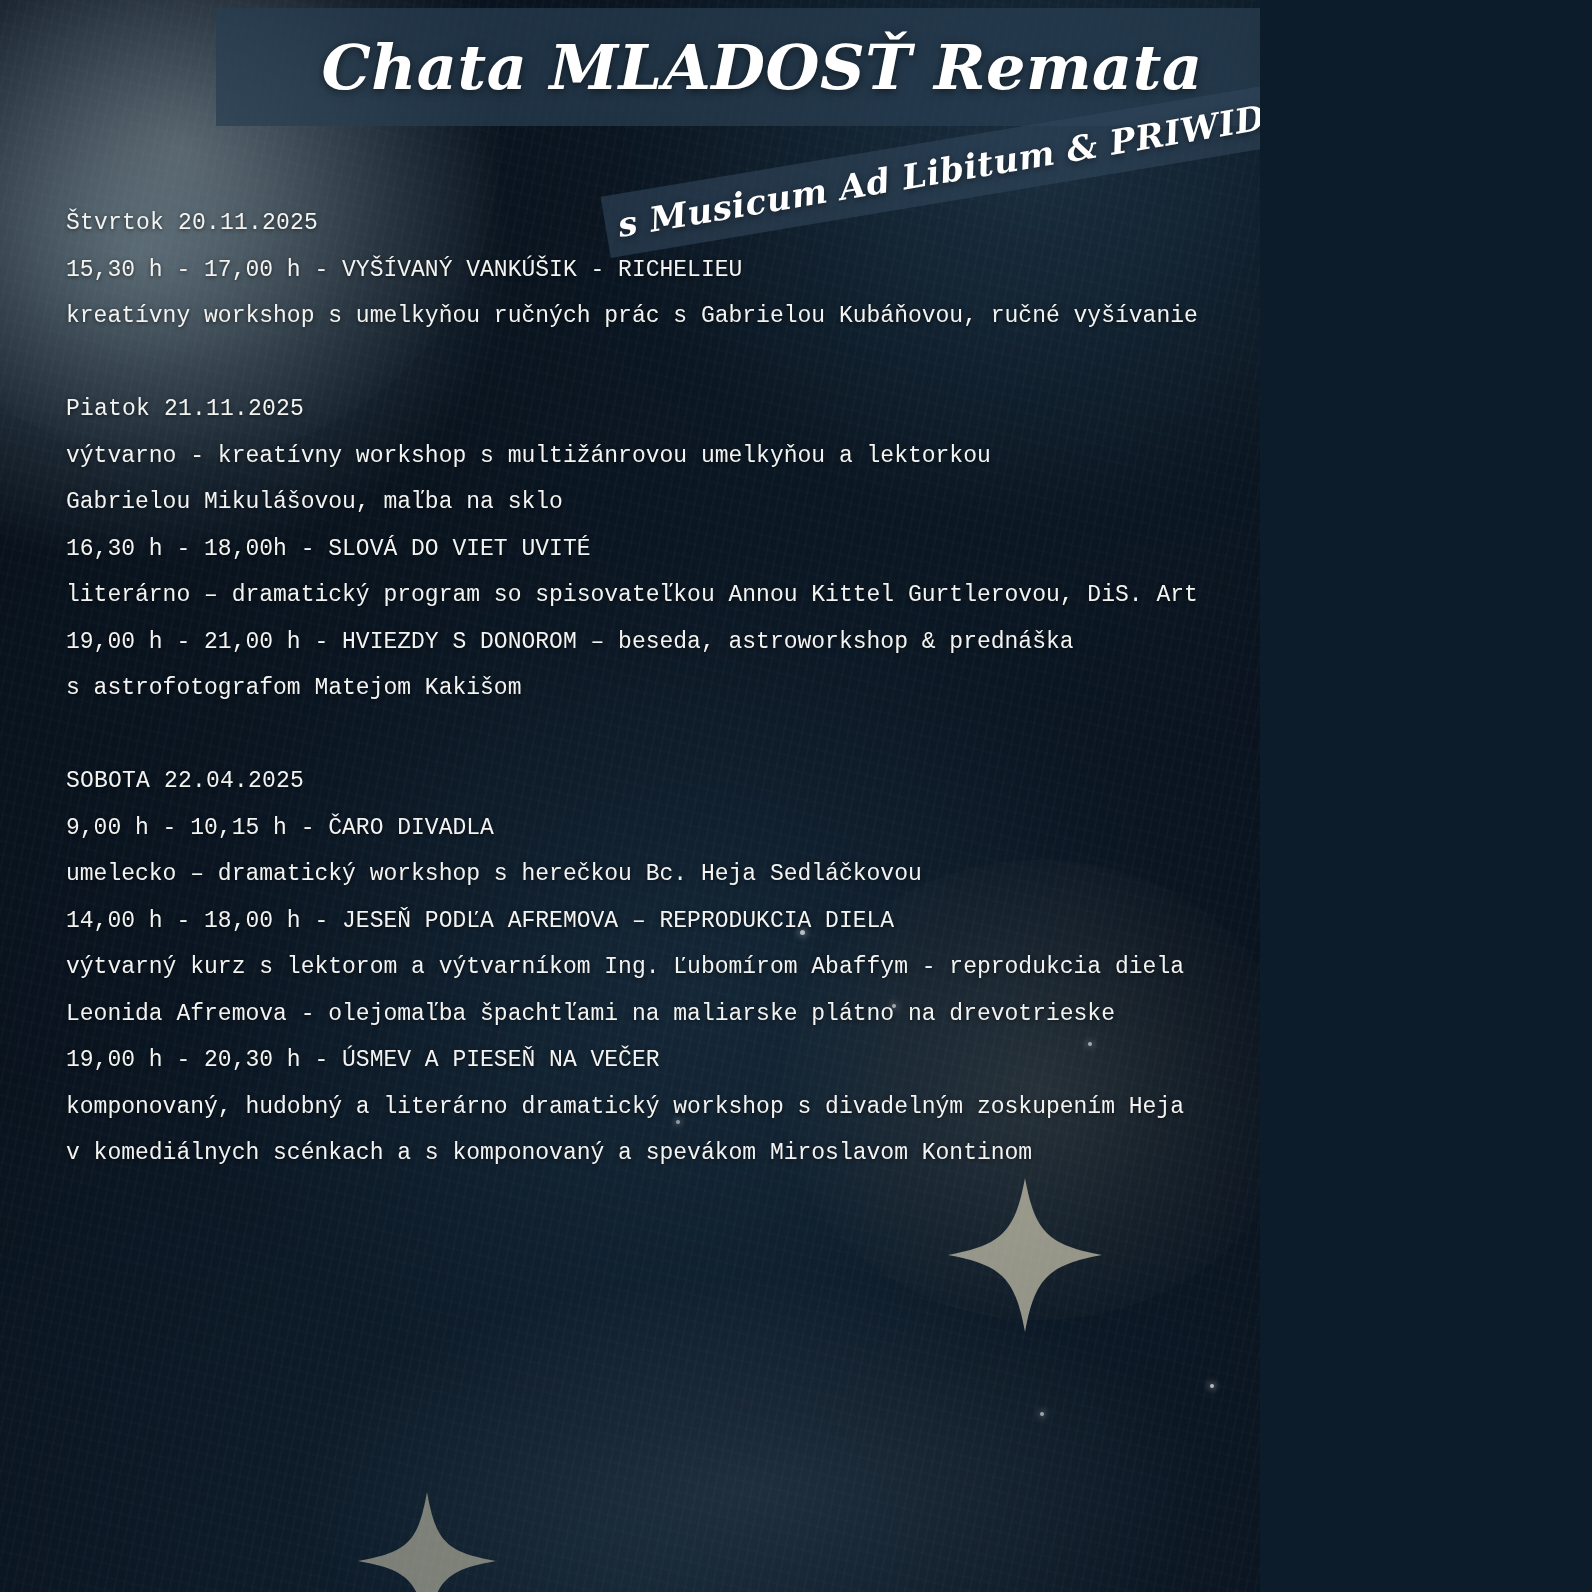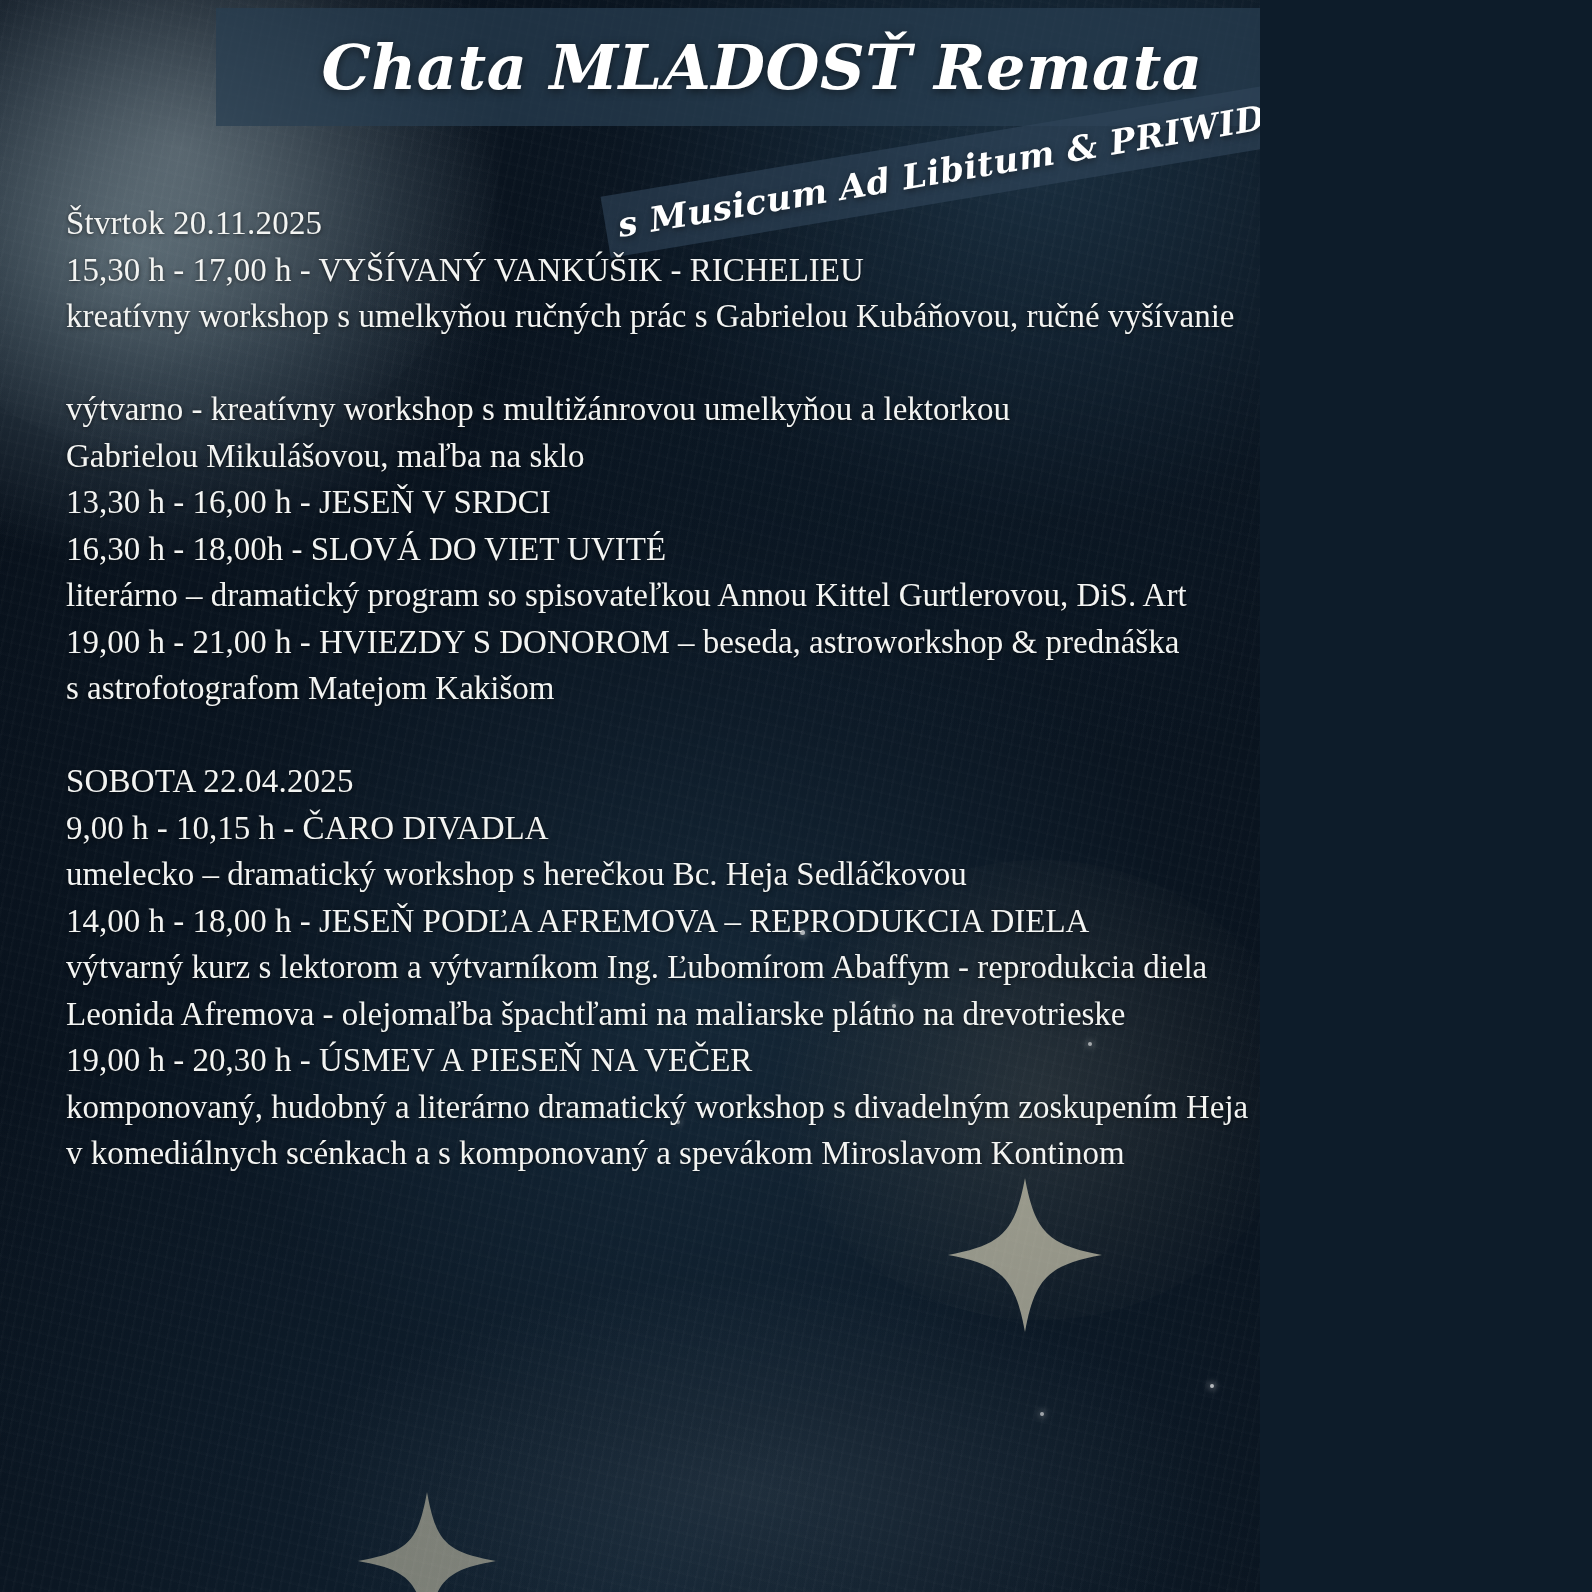--- a/index.html
+++ b/index.html
@@ -127,22 +127,22 @@
     white-space: nowrap;
   }
 
   
   .program {
     position: absolute;
     left: 66px;
     top: 200px;
     width: 1480px;
     color: #f3f4f2;
-    font-family: Liberation Serif, serif;
-    font-size: 33px;
+    font-family: Liberation Mono, monospace;
+    font-size: 23px;
     line-height: 46.5px;
     text-shadow: 0 1px 4px rgba(0,0,0,0.6);
   }
   .line {
     white-space: nowrap;
   }
   .line.spacer {
     height: 46.5px;
   }
   .day {
@@ -186,23 +186,23 @@
   <div class="banner-sub-wrap">
     <div class="banner-sub"></div>
     <div class="title-sub">s Musicum Ad Libitum &amp; PRIWIDY PROJECT</div>
   </div>
 
   <div class="program">
     <div class="line day">Štvrtok 20.11.2025</div>
     <div class="line">15,30 h - 17,00 h - VYŠÍVANÝ VANKÚŠIK - RICHELIEU</div>
     <div class="line">kreatívny workshop s umelkyňou ručných prác s Gabrielou Kubáňovou, ručné vyšívanie</div>
     <div class="line spacer"></div>
+    <div class="line day">Piatok 21.11.2025</div>
     <div class="line">výtvarno - kreatívny workshop s multižánrovou umelkyňou a lektorkou</div>
     <div class="line">Gabrielou Mikulášovou, maľba na sklo</div>
-    <div class="line">13,30 h - 16,00 h - JESEŇ V SRDCI</div>
     <div class="line">16,30 h - 18,00h - SLOVÁ DO VIET UVITÉ</div>
     <div class="line">literárno – dramatický program so spisovateľkou Annou Kittel Gurtlerovou, DiS. Art</div>
     <div class="line">19,00 h - 21,00 h - HVIEZDY S DONOROM – beseda, astroworkshop &amp; prednáška</div>
     <div class="line">s astrofotografom Matejom Kakišom</div>
     <div class="line spacer"></div>
     <div class="line day">SOBOTA 22.04.2025</div>
     <div class="line">9,00 h - 10,15 h - ČARO DIVADLA</div>
     <div class="line">umelecko – dramatický workshop s herečkou Bc. Heja Sedláčkovou</div>
     <div class="line">14,00 h - 18,00 h - JESEŇ PODĽA AFREMOVA – REPRODUKCIA DIELA</div>
     <div class="line">výtvarný kurz s lektorom a výtvarníkom Ing. Ľubomírom Abaffym - reprodukcia diela</div>

